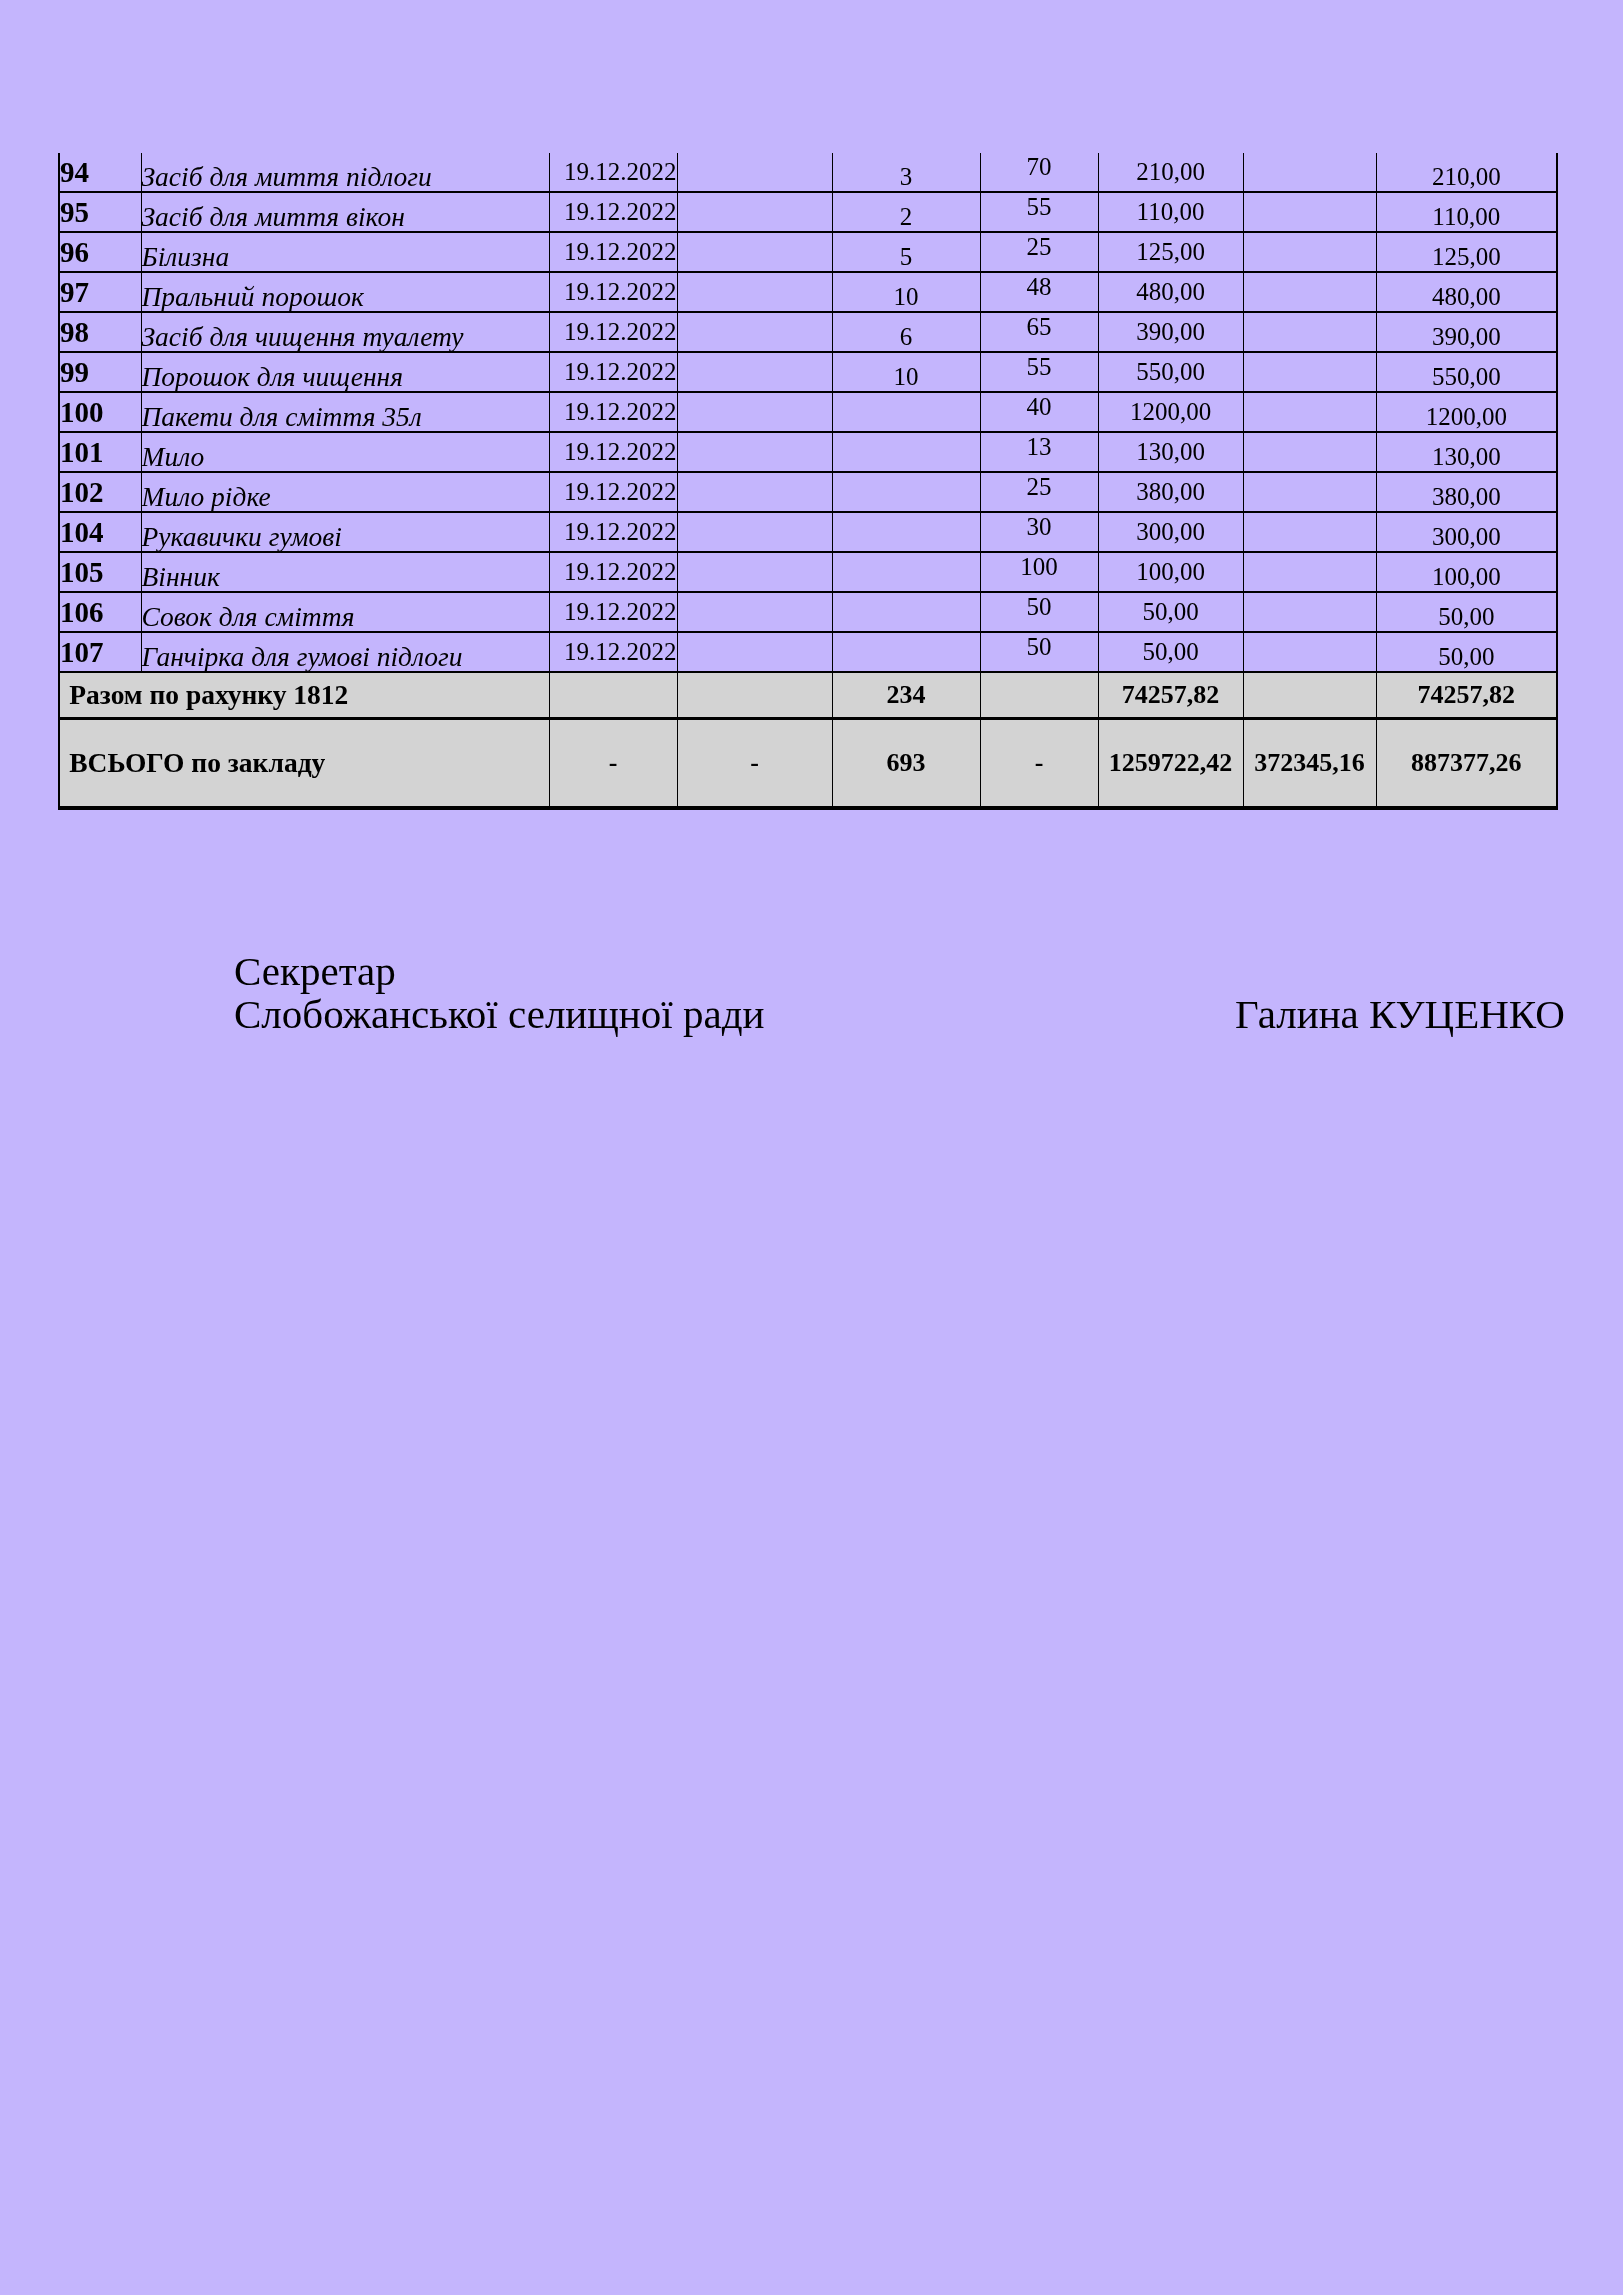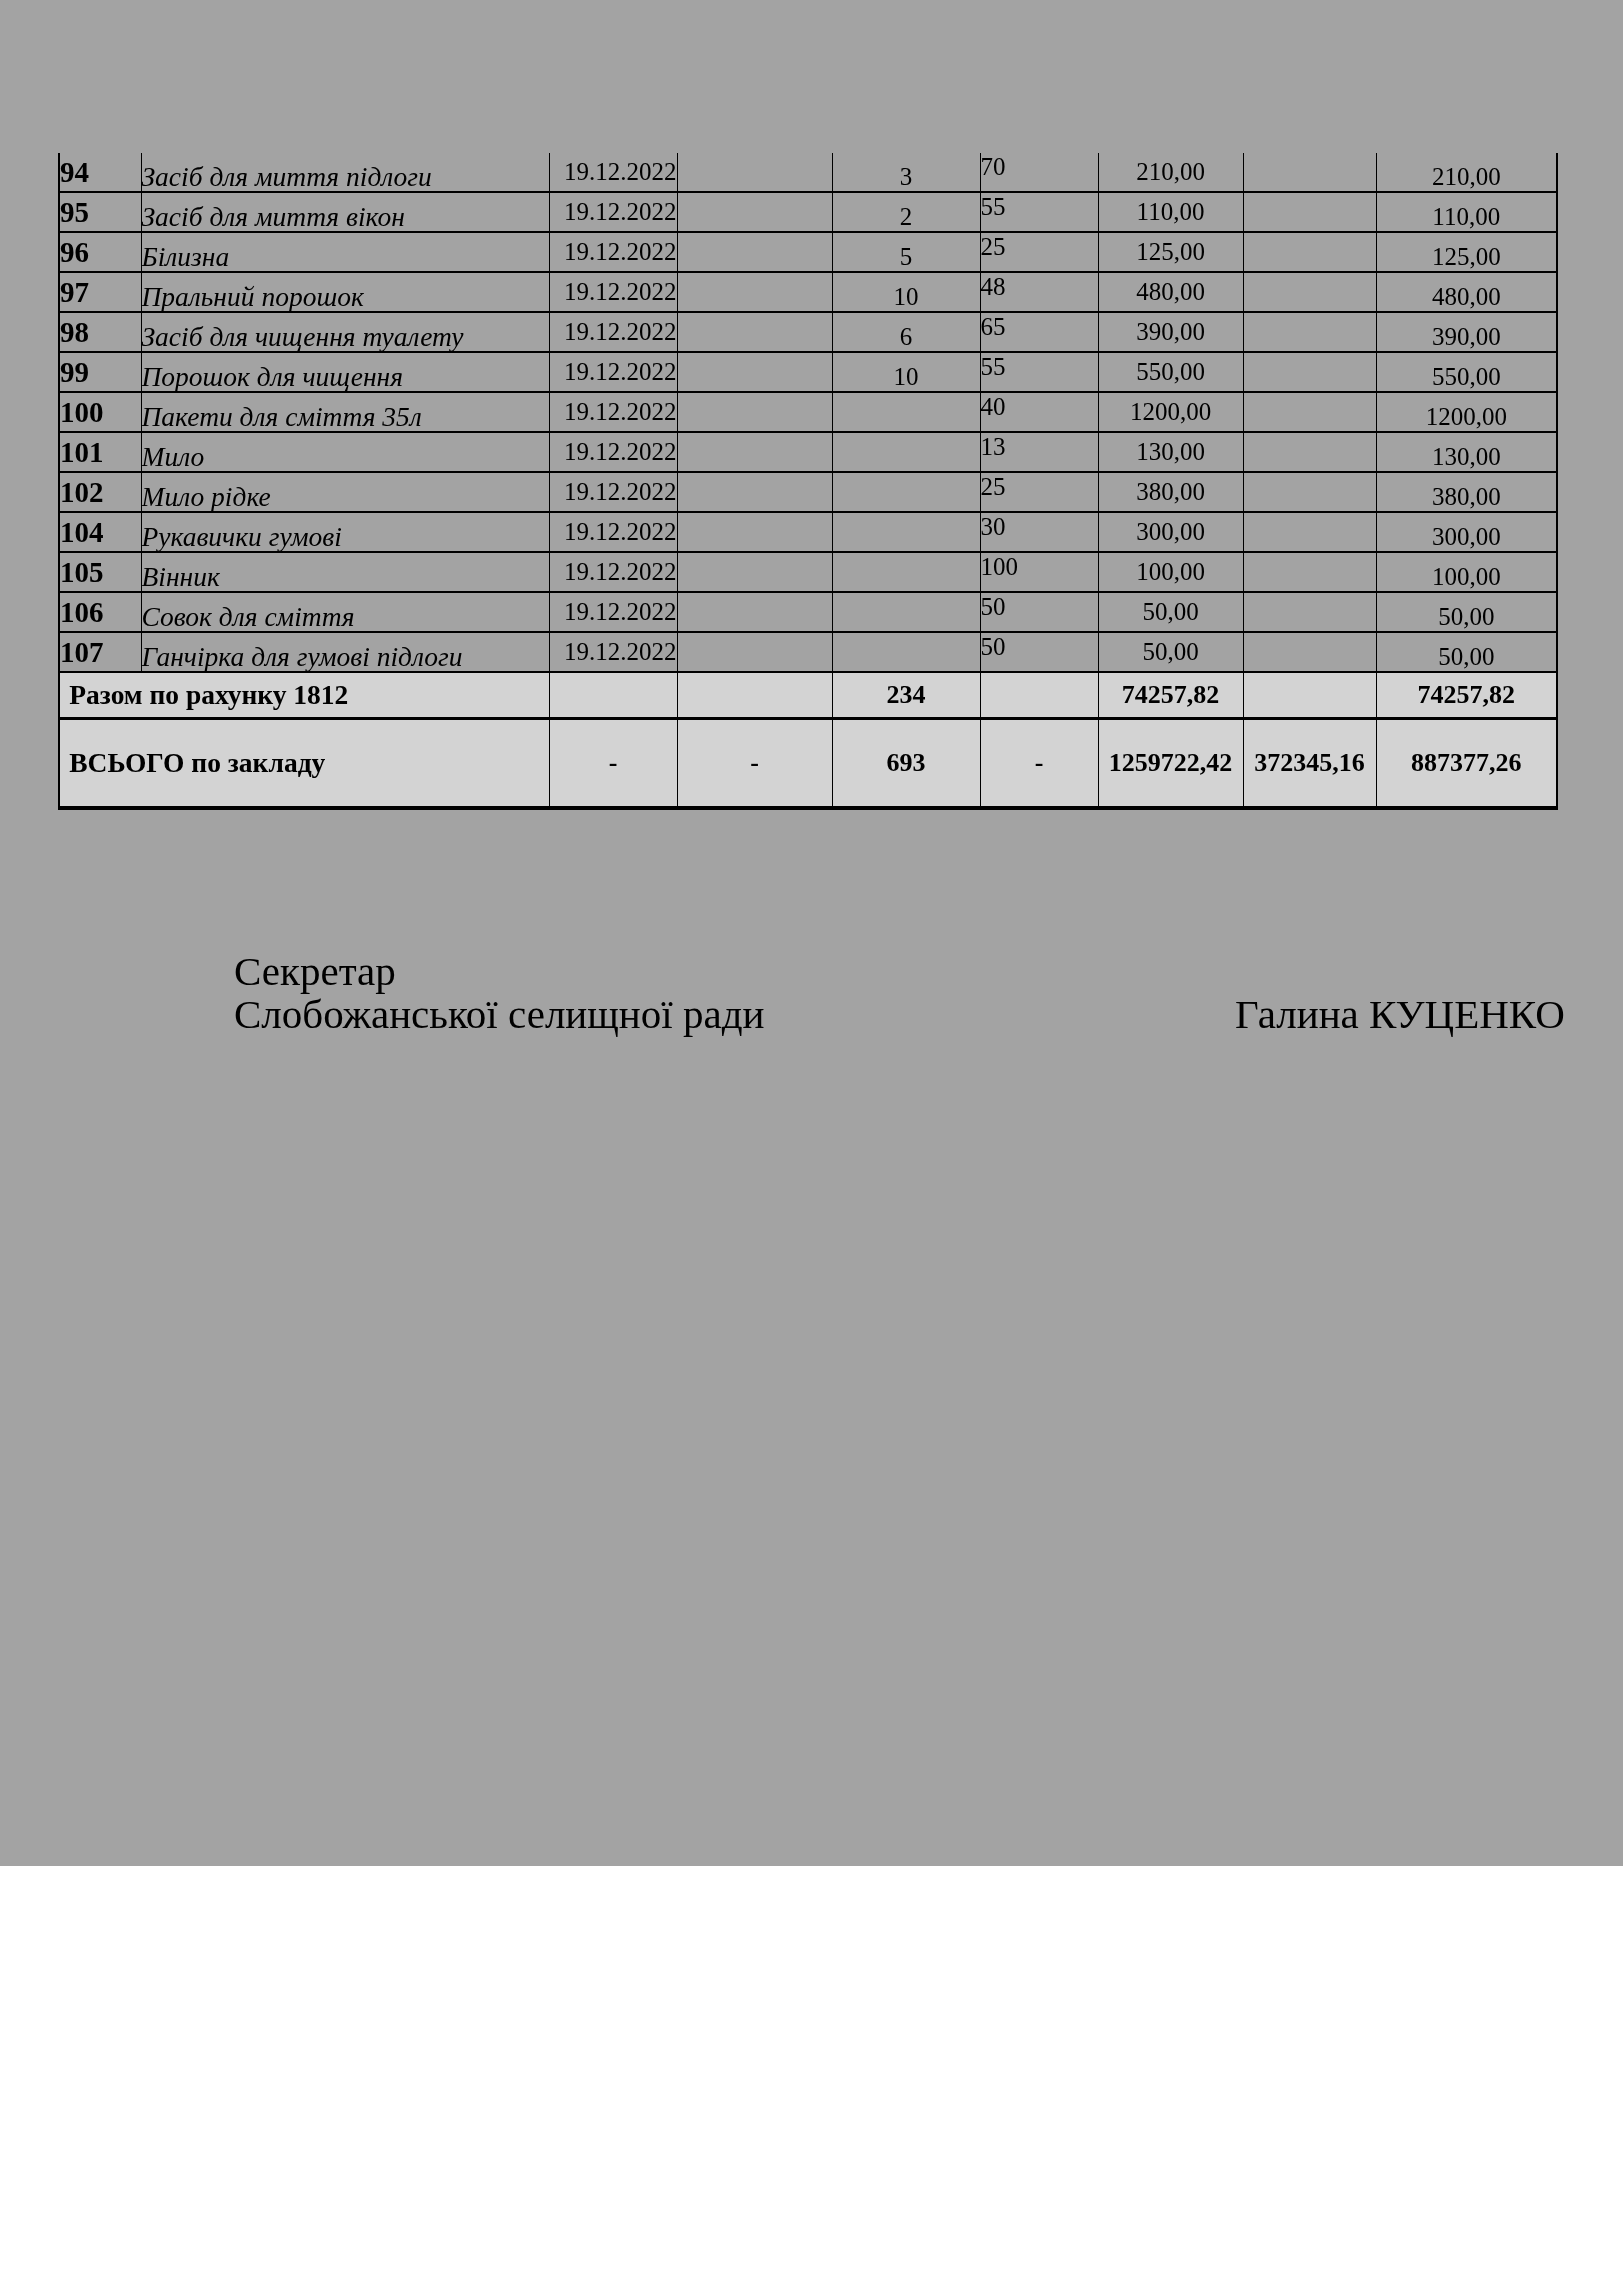--- a/index.html
+++ b/index.html
@@ -1,20 +1,20 @@
 <!DOCTYPE html>
 <html style="font-size:10.5px"><head>
 <meta charset="utf-8">
 <style>
   html, body { margin:0; padding:0; background:#ffffff; }
   .page {
     position: relative;
     width: 1623px;
-    height: 1866px;
-    background: #a3a3a3;
+    height: 2295px;
+    background: #c4b5fd;
     font-family: "Liberation Serif", serif;
     color: #000000;
     overflow: hidden;
   }
   table.doc {
     position: absolute;
     left: 58px;
     top: 153px;
     width: 1498px;
     border-collapse: collapse;
@@ -32,21 +32,21 @@
   }
   tr.r-first { height: 39px; }
   tr.r-first td { border-top: 0; }
   tr.item { height: 40px; }
   
   td.c1 { font-weight: bold; font-size: 29px; text-align: left; padding-left: 10.5px; vertical-align: middle; }
   td.c2 { font-size: 27.5px; text-align: left; padding: 0 2.6px 2.6px 9.2px; vertical-align: bottom; line-height: 1.02; font-style: italic; }
   td.c3 { font-size: 25px; text-align: right; padding-left: 5.9px; vertical-align: middle; }
   td.c4 { font-size: 25px; }
   td.c5 { font-size: 25px; text-align: center; vertical-align: bottom; padding-bottom: 5.9px; }
-  td.c6 { font-size: 25px; text-align: left; vertical-align: top; padding-top: 6.5px; margin-top: 12px; }
+  td.c6 { font-size: 25px; text-align: center; vertical-align: top; padding-top: 6.5px; margin-top: 12px; }
   td.c7 { font-size: 25px; text-align: center; vertical-align: middle; }
   td.c8 { font-size: 25px; text-align: center; vertical-align: middle; }
   td.c9 { font-size: 25px; text-align: center; vertical-align: bottom; padding-bottom: 4.6px; }
   
   tr.sum-account { height: 46px; }
   tr.sum-grand { height: 90px; }
   tr.summary td { background: #d3d3d3; font-weight: bold; font-size: 26px; text-align: center; vertical-align: middle; }
   tr.summary td.label { font-size: 27.5px; text-align: left; padding-left: 9.2px; }
   tr.sum-grand td { border-top: 3.9px solid #000; border-bottom: 4.6px solid #000; margin-top: 40px; }
   

